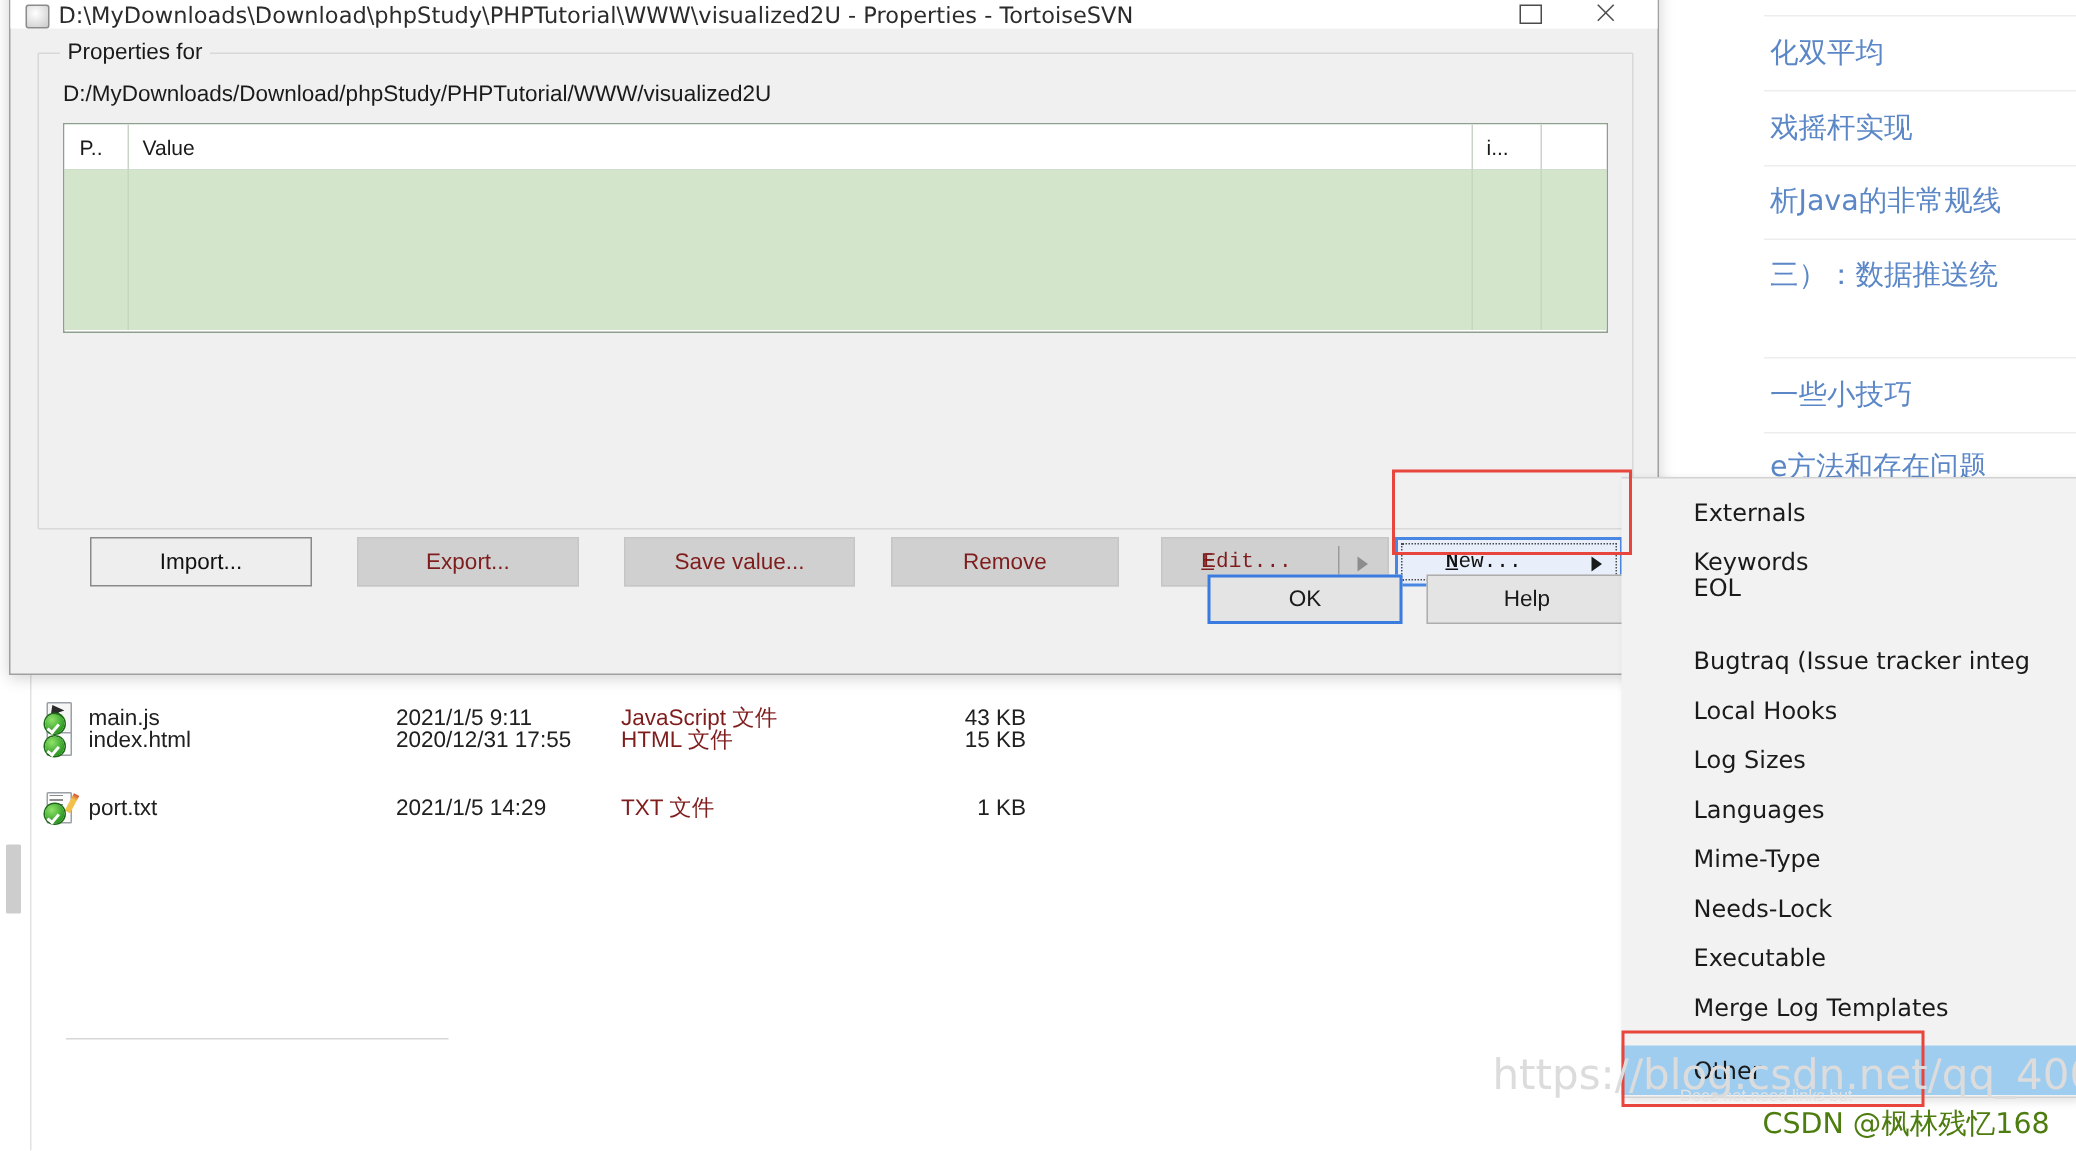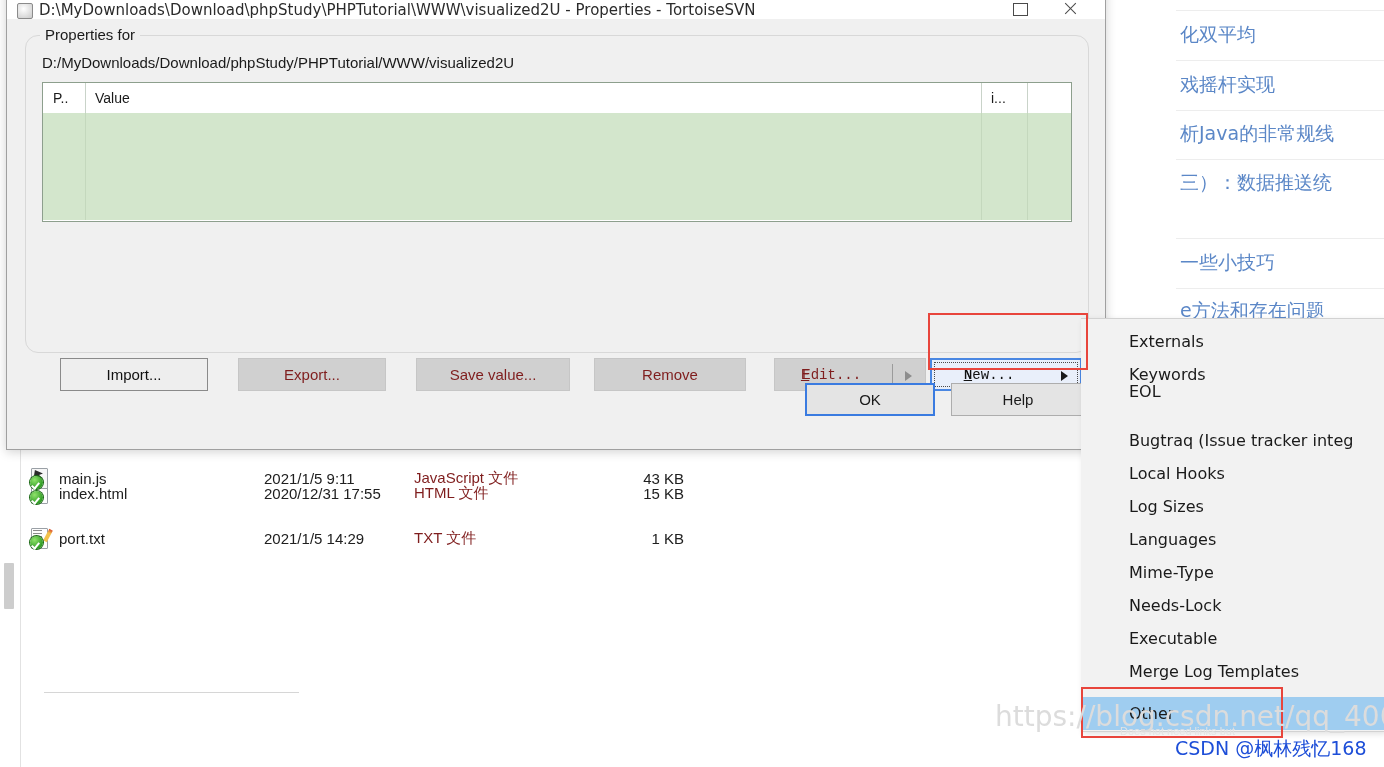--- a/index.html
+++ b/index.html
@@ -54,21 +54,21 @@
       font-family:"DejaVu Sans",sans-serif;}
   .winbtn{position:absolute;top:8px;width:46px;height:24px;}
   #btn-max{right:62px;}
   #btn-close{right:12px;}
   #btn-max .glyph{position:absolute;left:16px;top:8px;width:13px;height:11px;border:1px solid #4a4a4a;}
   #btn-close .glyph,#btn-close .glyph2{position:absolute;left:16px;top:13px;width:15px;height:1px;background:#4a4a4a;}
   #btn-close .glyph{transform:rotate(45deg);}
   #btn-close .glyph2{transform:rotate(-45deg);}
 
   
-  #groupbox{position:absolute;left:18px;top:48px;width:1062px;height:316px;border:1px solid #d8d8d8;border-radius:13px;}
+  #groupbox{position:absolute;left:18px;top:48px;width:1062px;height:316px;border:1px solid #d8d8d8;border-radius:1px;}
   #group-legend{position:absolute;left:14px;top:-10px;background:#f0f0f0;padding:0 5px;font-size:15px;color:#1a1a1a;}
   #group-path{position:absolute;left:16px;top:18px;font-size:15px;color:#1a1a1a;white-space:nowrap;}
 
   
   #proplist{position:absolute;left:16px;top:46px;width:1028px;height:138px;border:1px solid #8d9f8d;background:#fff;}
   #proplist-head{position:absolute;left:0;top:0;width:1028px;height:30px;background:#fff;border-bottom:1px solid #9aab9a;}
   .col-div{position:absolute;top:0;width:1px;height:30px;background:#c9d3c9;}
   .colhdr{position:absolute;top:7px;font-size:14px;color:#1a1a1a;}
   #proplist-body{position:absolute;left:0;top:30px;width:1028px;height:107px;background:#d3e6cc;}
   .body-div{position:absolute;top:0;width:1px;height:107px;background:#c4d8bd;}
@@ -108,21 +108,21 @@
       border:1px solid #d2d2d2;border-left:none;box-shadow:2px 2px 6px rgba(0,0,0,.12);}
   .menu-item{position:absolute;left:0;width:303px;height:33px;display:flex;align-items:center;
       padding-left:48px;box-sizing:border-box;font-size:16px;color:#1a1a1a;white-space:nowrap;
       font-family:"DejaVu Sans",sans-serif;}
   .menu-item.sel{background:#9fcdf0;}
   #menu-sep{position:absolute;left:44px;top:692px;width:255px;height:1px;background:#d6d6d6;}
 
   
   #wm-url{position:absolute;left:995px;top:700px;font-size:28px;color:#dcdcdc;white-space:nowrap;
       font-family:"DejaVu Sans",sans-serif;z-index:40;}
-  #wm-csdn{position:absolute;left:1175px;top:736px;font-size:19px;color:#1d4ed8;white-space:nowrap;
+  #wm-csdn{position:absolute;left:1175px;top:736px;font-size:19px;color:#4d7c0f;white-space:nowrap;
       font-family:"DejaVu Sans",sans-serif;z-index:40;}
   #wm-small{position:absolute;left:1120px;top:725px;font-size:11px;color:#e3e3e3;white-space:nowrap;z-index:39;}
 </style>
 </head>
 <body>
 
 <div id="explorer">
   <div id="explorer-left-rail"></div>
   <div id="explorer-scroll-thumb"></div>
   <div id="explorer-divider"></div>

